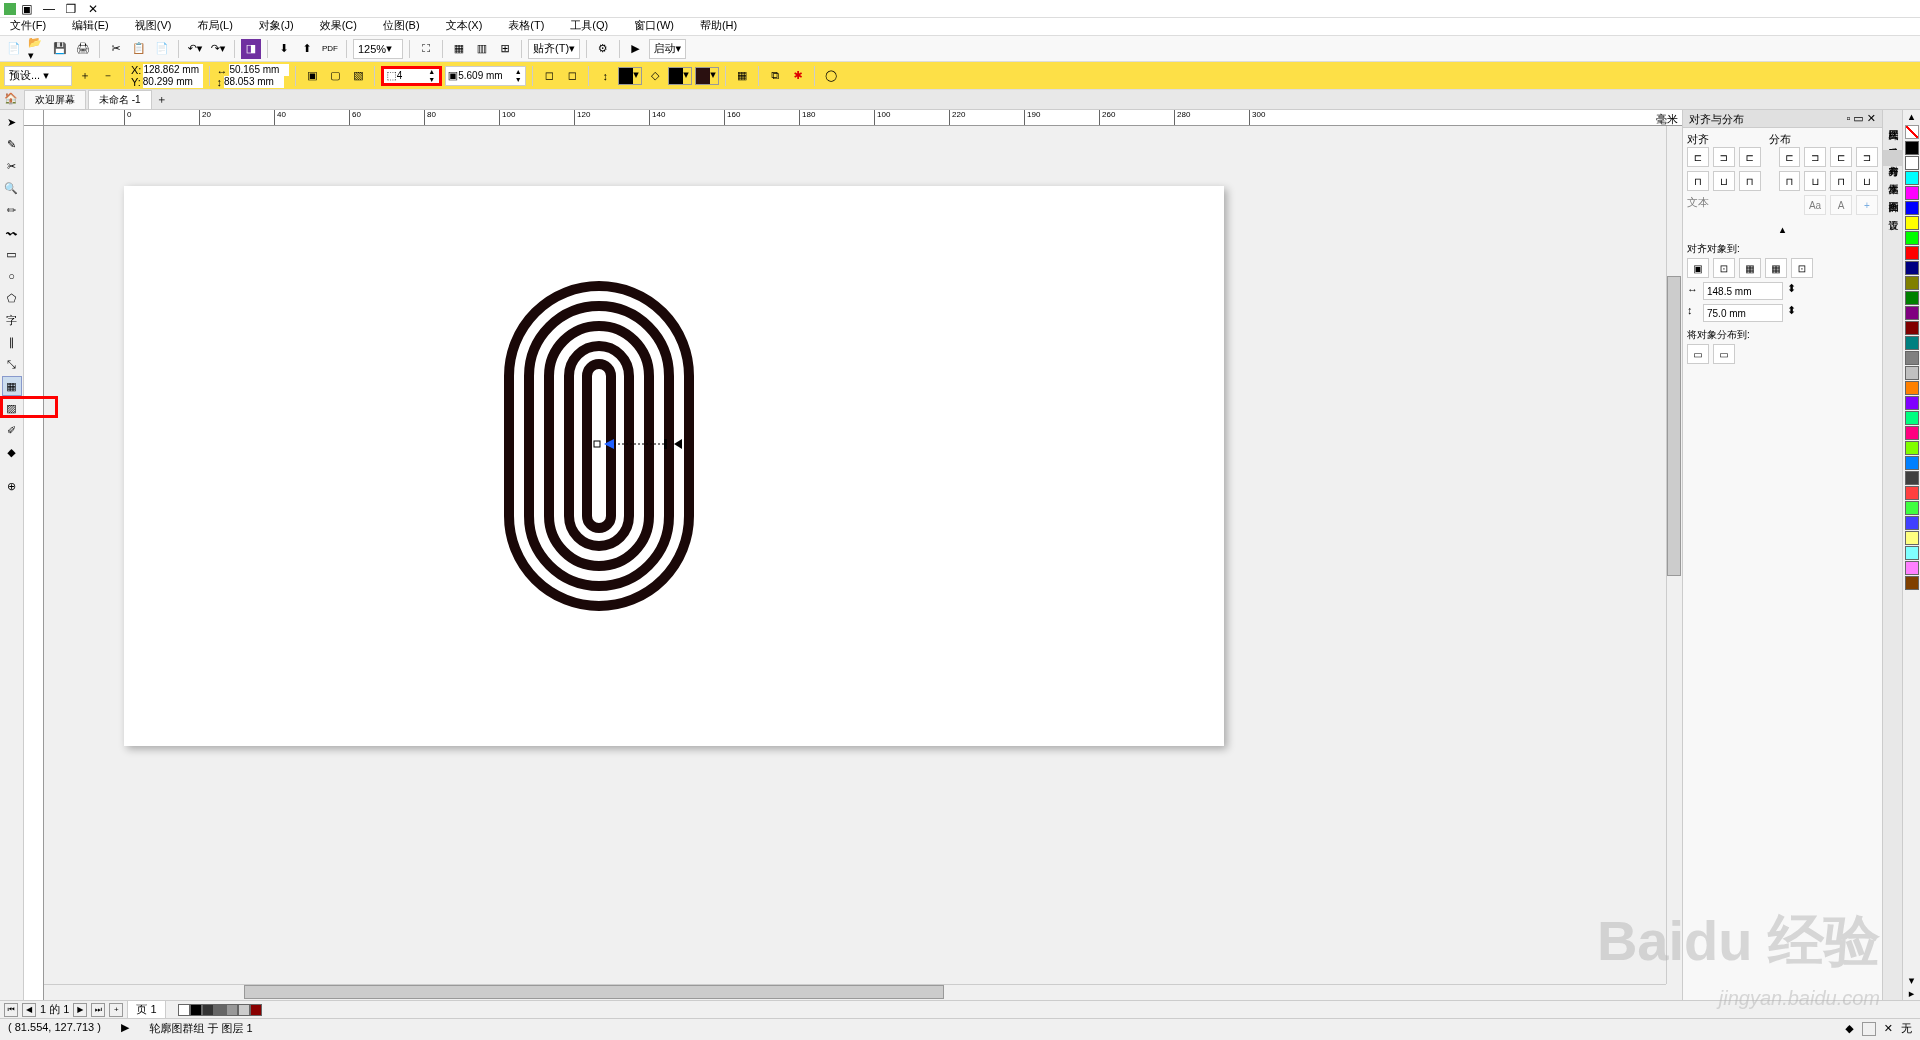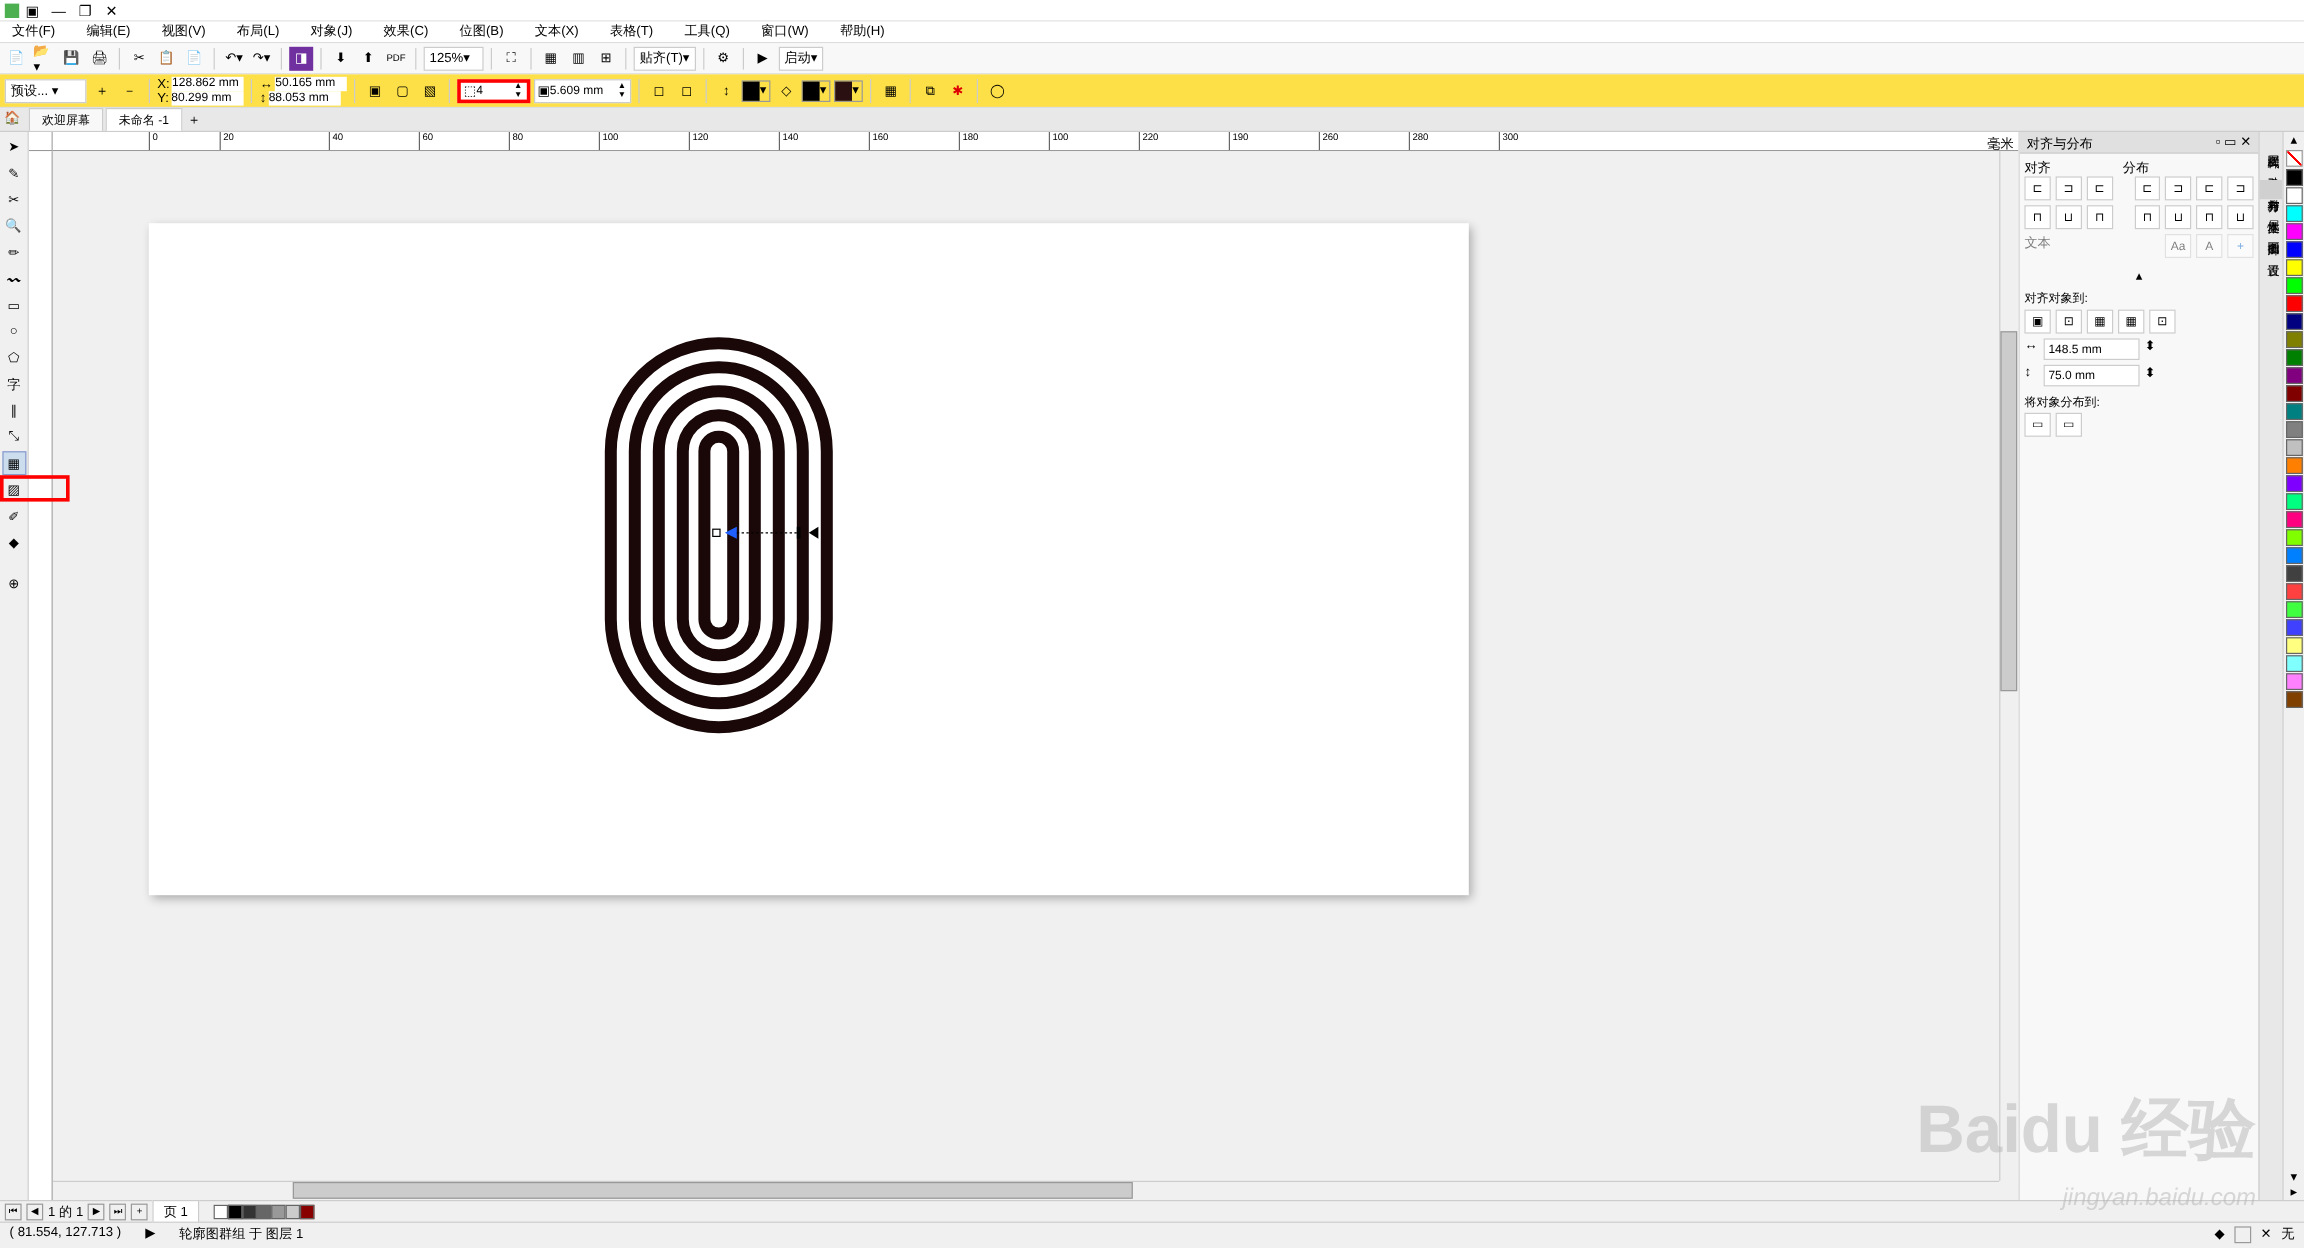--- a/index.html
+++ b/index.html
@@ -255,21 +255,21 @@
     <div class="tool">◆</div>
     <div style="height:10px"></div>
     <div class="tool">⊕</div>
   </div>
   <div class="tool-highlight"></div>
 
   <div class="canvas-area">
     <div class="ruler-corner"></div>
     <div class="ruler-h">
       <span class="tick" style="left:80px">0</span>
-      <span class="tick" style="left:139px">20</span>
+      <span class="tick" style="left:155px">20</span>
       <span class="tick" style="left:230px">40</span>
       <span class="tick" style="left:305px">60</span>
       <span class="tick" style="left:380px">80</span>
       <span class="tick" style="left:455px">100</span>
       <span class="tick" style="left:530px">120</span>
       <span class="tick" style="left:605px">140</span>
       <span class="tick" style="left:680px">160</span>
       <span class="tick" style="left:755px">180</span>
       <span class="tick" style="left:830px">100</span>
       <span class="tick" style="left:905px">220</span>

